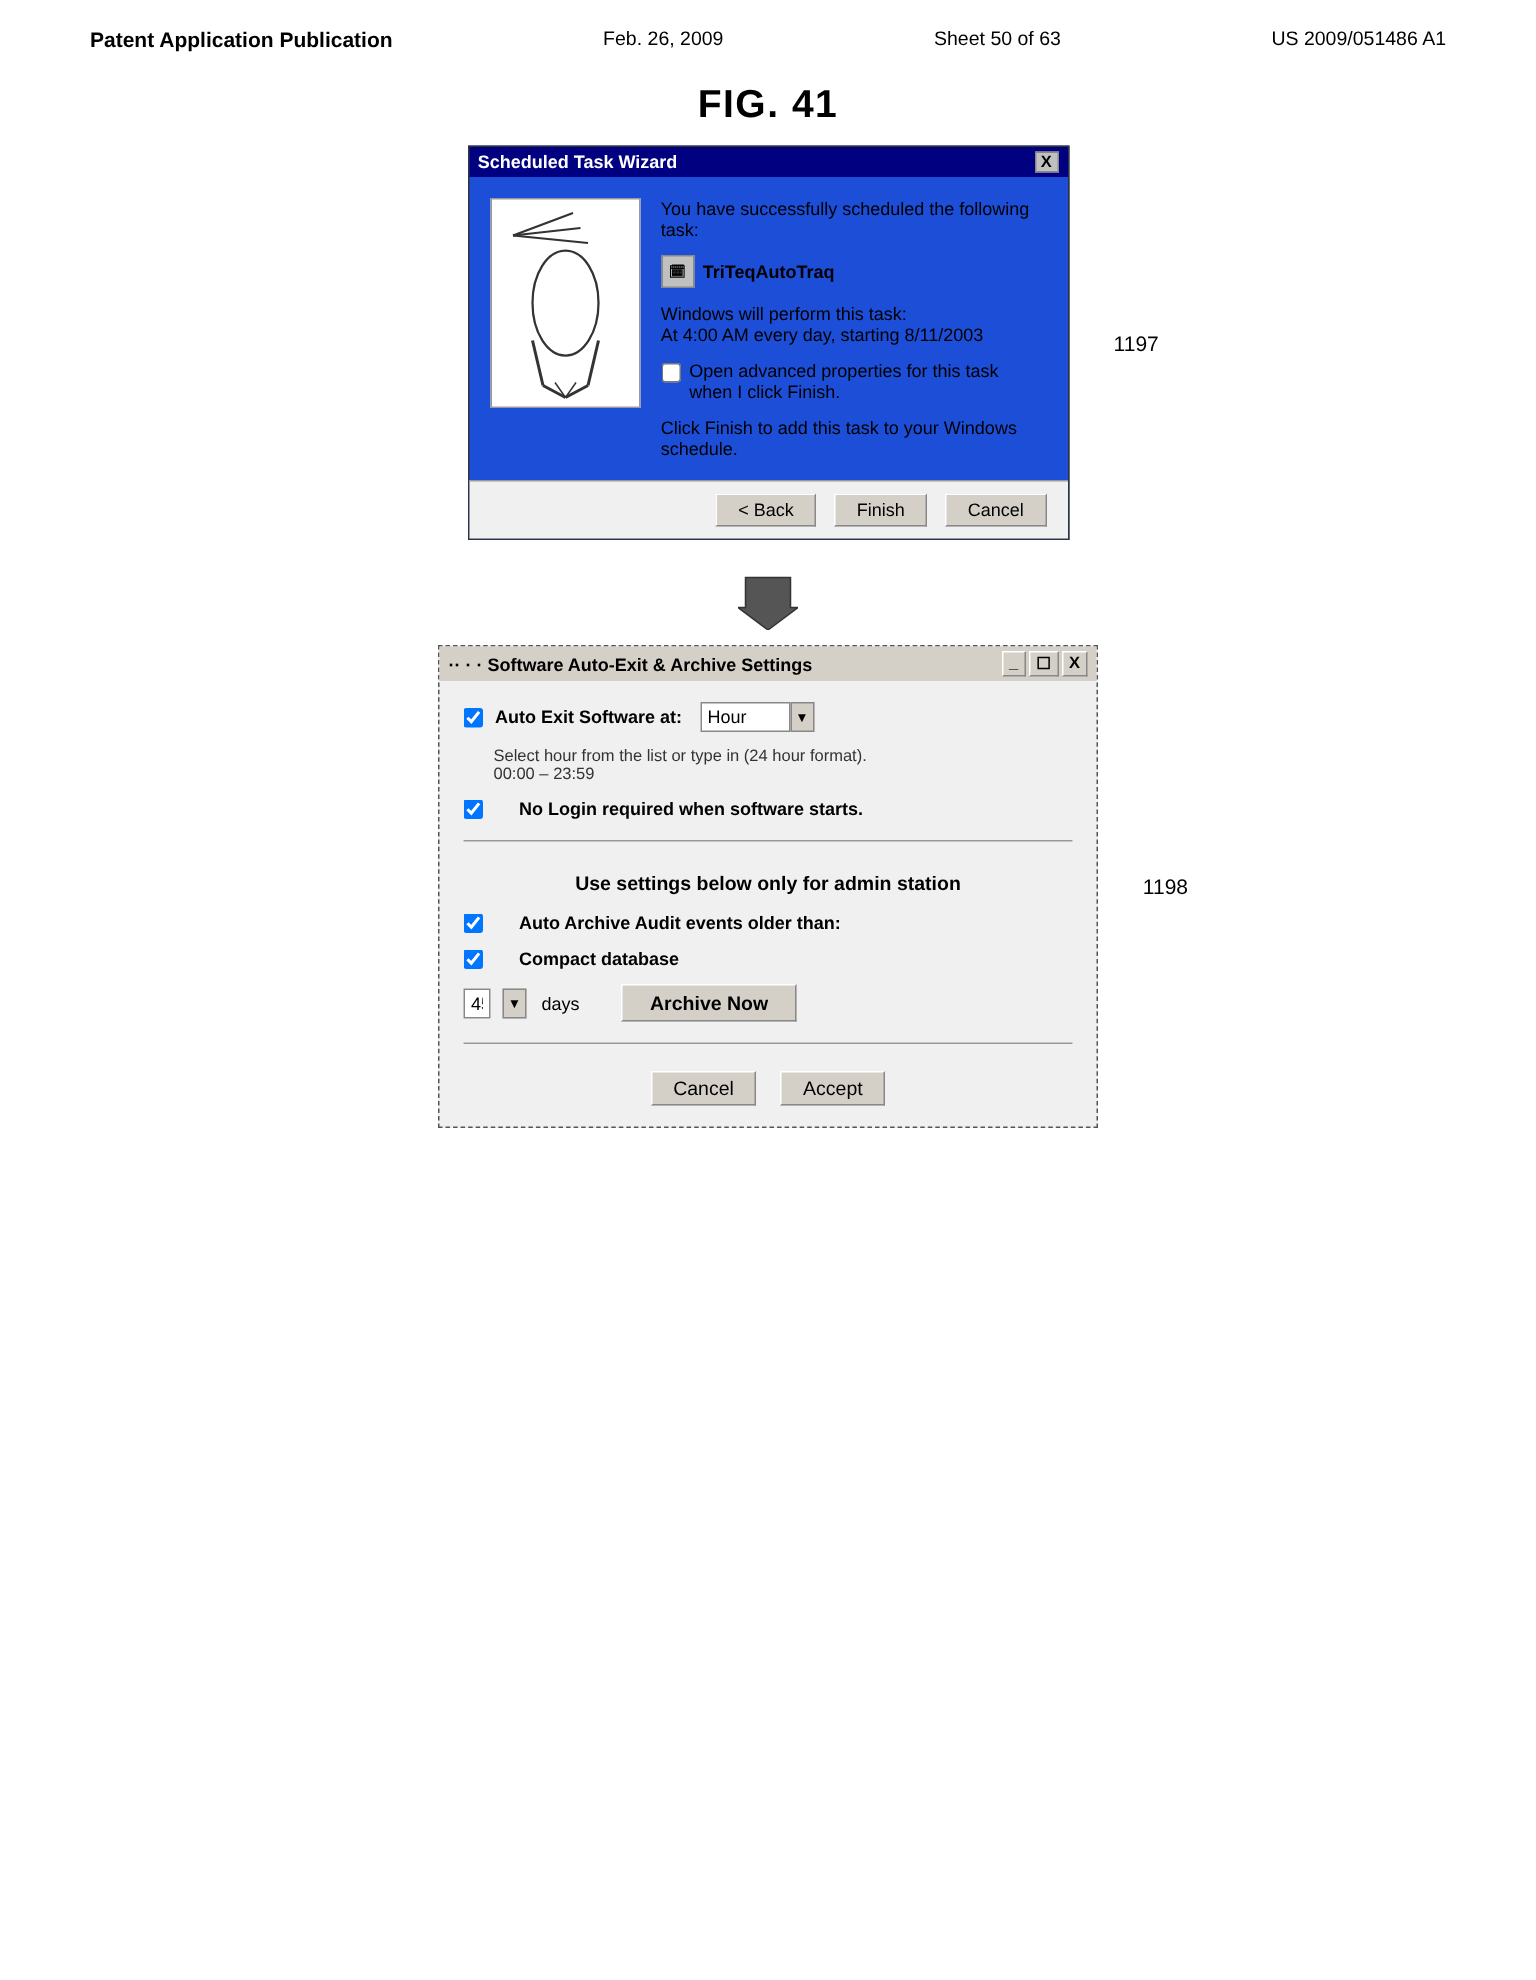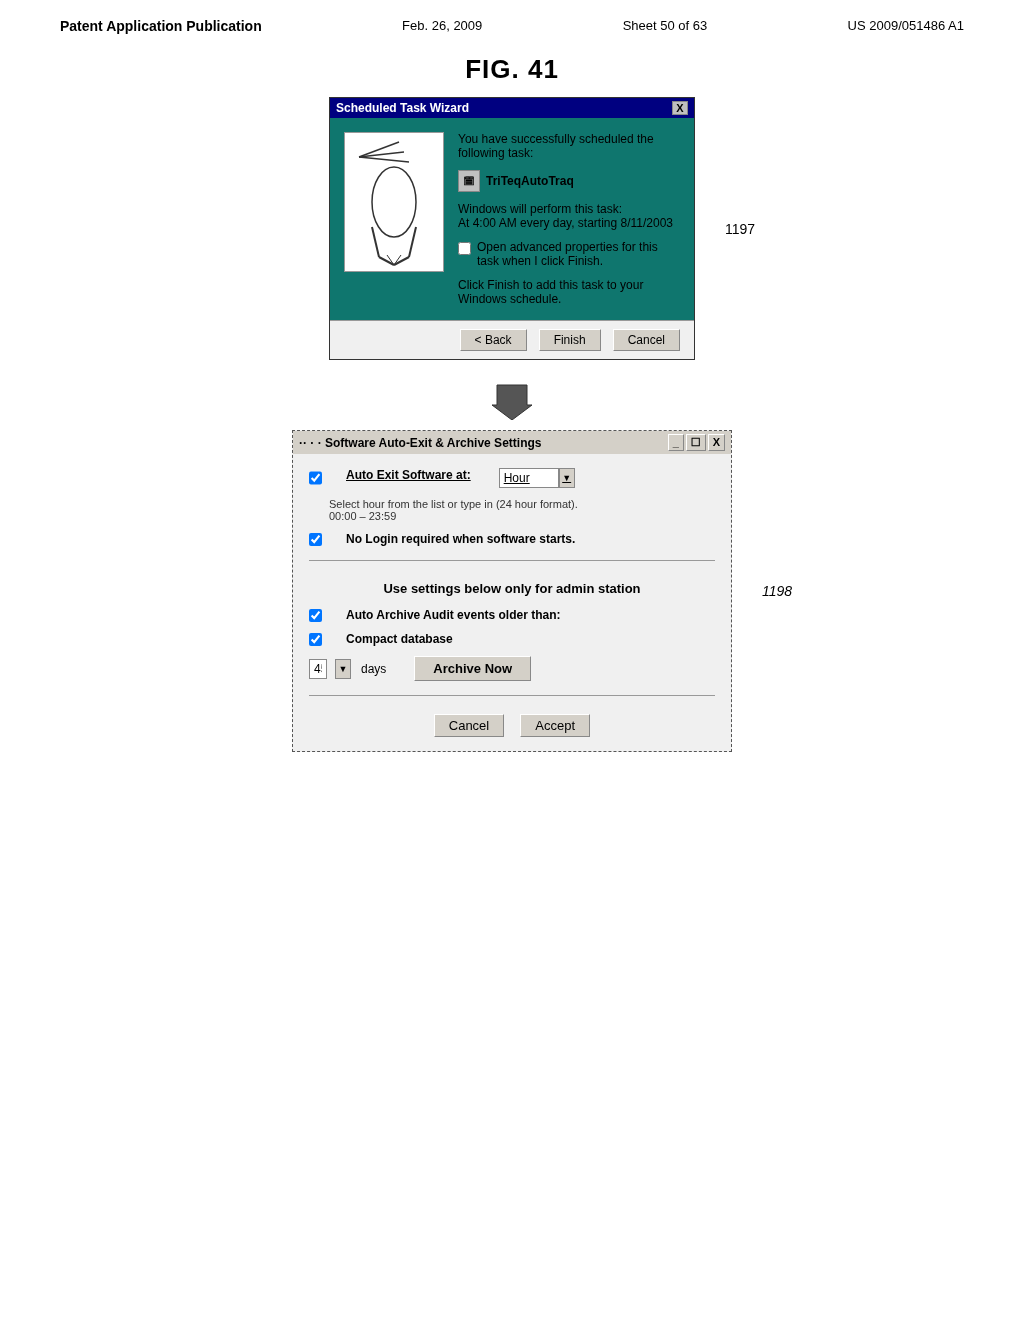--- a/index.html
+++ b/index.html
@@ -38,22 +38,22 @@
     .content-area {
       display: flex;
       flex-direction: column;
       align-items: center;
       padding: 10px 60px;
     }
 
     
     .dialog-wizard {
       border: 1.5px solid #333;
-      width: 366px;
-      background: #0f766e;
+      width: 401px;
+      background: #1d4ed8;
       position: relative;
     }
     .dialog-titlebar {
       background: #000080;
       color: #fff;
       padding: 3px 6px;
       font-size: 12px;
       font-weight: bold;
       display: flex;
       justify-content: space-between;
@@ -166,22 +166,22 @@
     }
     .archive-body {
       padding: 14px 16px;
       display: flex;
       flex-direction: column;
       gap: 10px;
       font-size: 12px;
     }
     .archive-row {
       display: flex;
-      gap: 24px;
-      text-decoration: underline;
+      align-items: center;
+      gap: 8px;
     }
     .archive-row label {
       font-weight: bold;
     }
     .archive-section-label {
       text-align: center;
       font-weight: bold;
       font-size: 13px;
       margin: 6px 0 2px 0;
     }
@@ -378,16 +378,16 @@
 
         <hr class="divider-line">
 
         <div style="display:flex; justify-content:center; gap:16px; margin-top:4px;">
           <button class="win-btn" style="min-width:70px; font-size:13px;">Cancel</button>
           <button class="win-btn" style="min-width:70px; font-size:13px;">Accept</button>
         </div>
       </div>
     </div>
 
-    <div style="position:absolute; right:-60px; top:50%; transform:translateY(-50%); font-size:14px;font-style:italic;">1198</div>
+    <div style="position:absolute; right:-60px; top:50%; transform:translateY(-50%); font-size:14px;">1198</div>
   </div>
 
 </div>
 
 </body></html>

